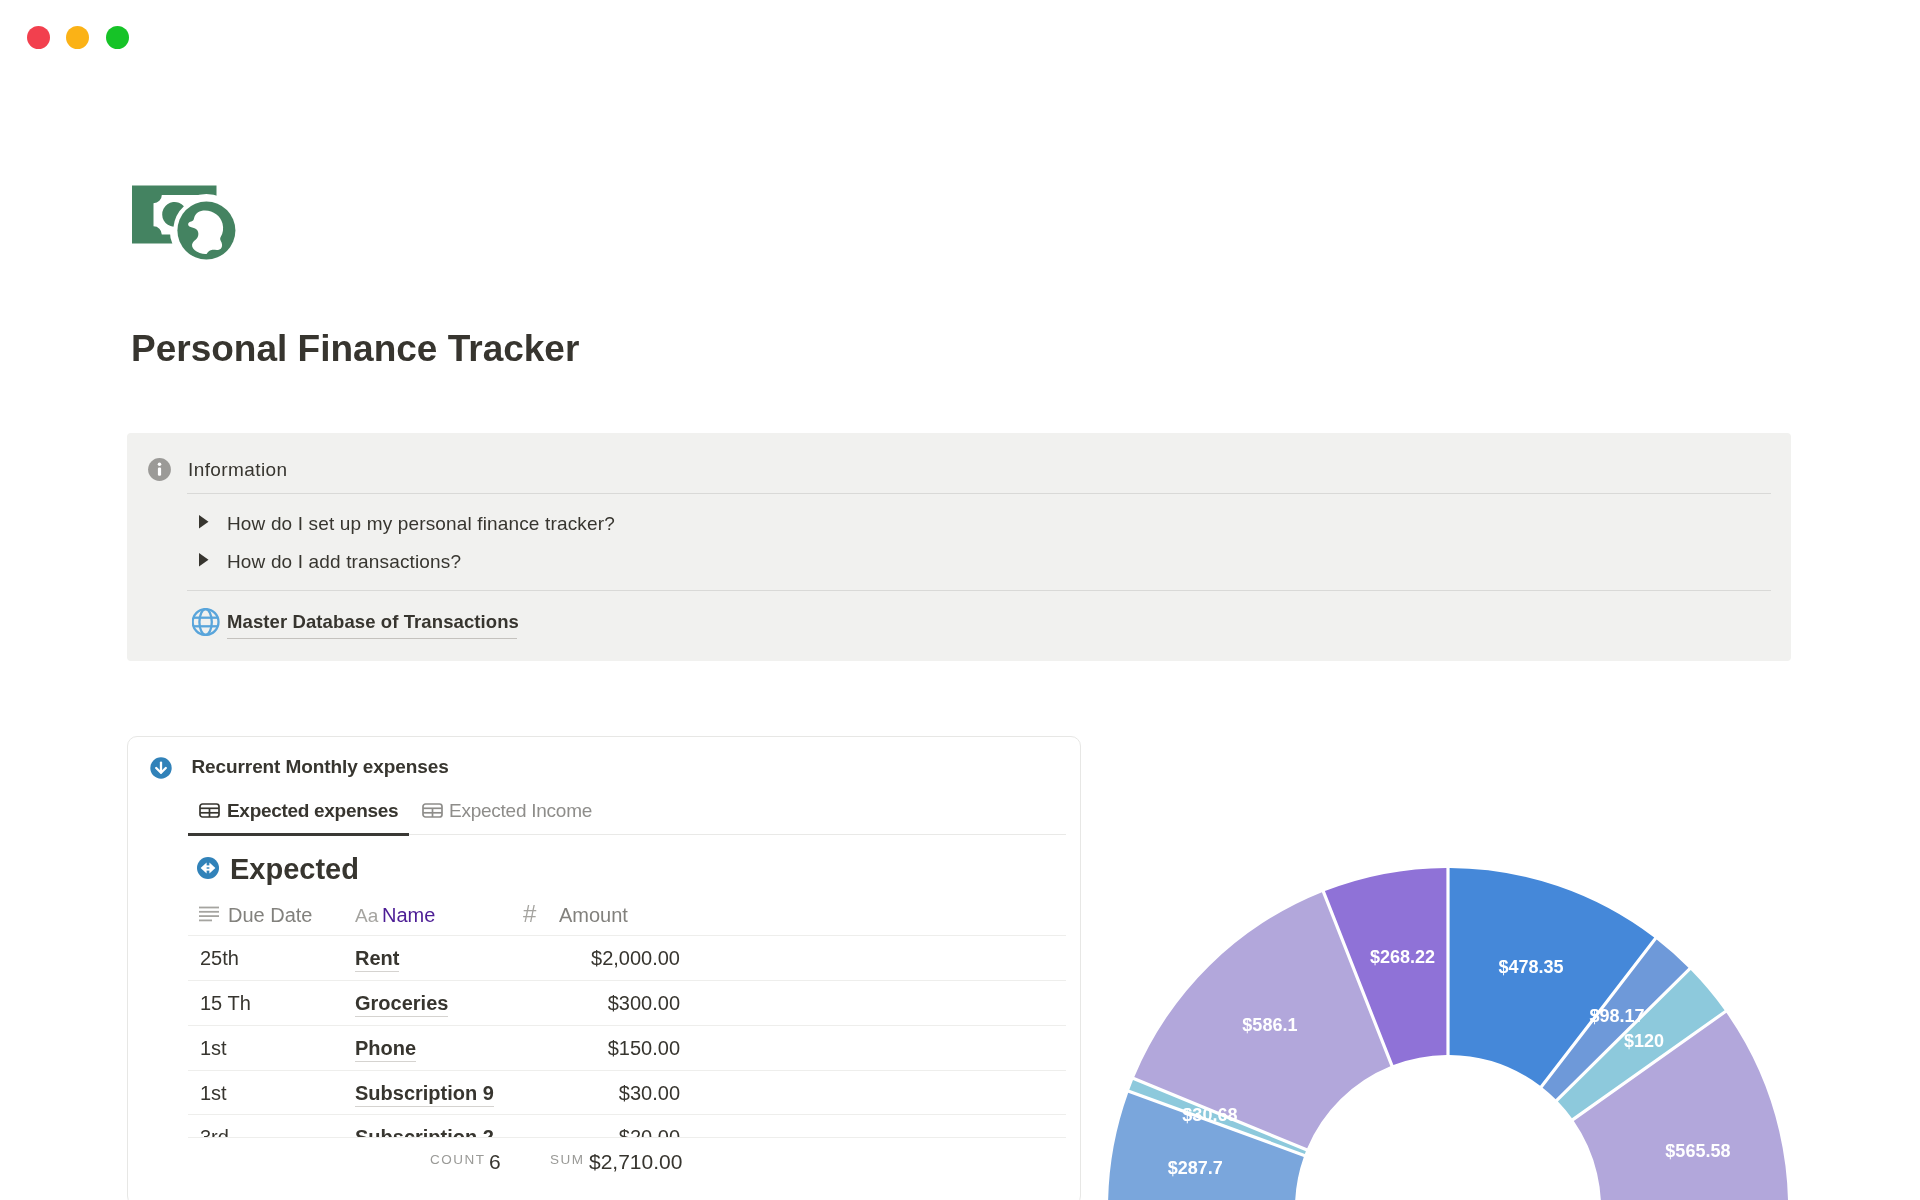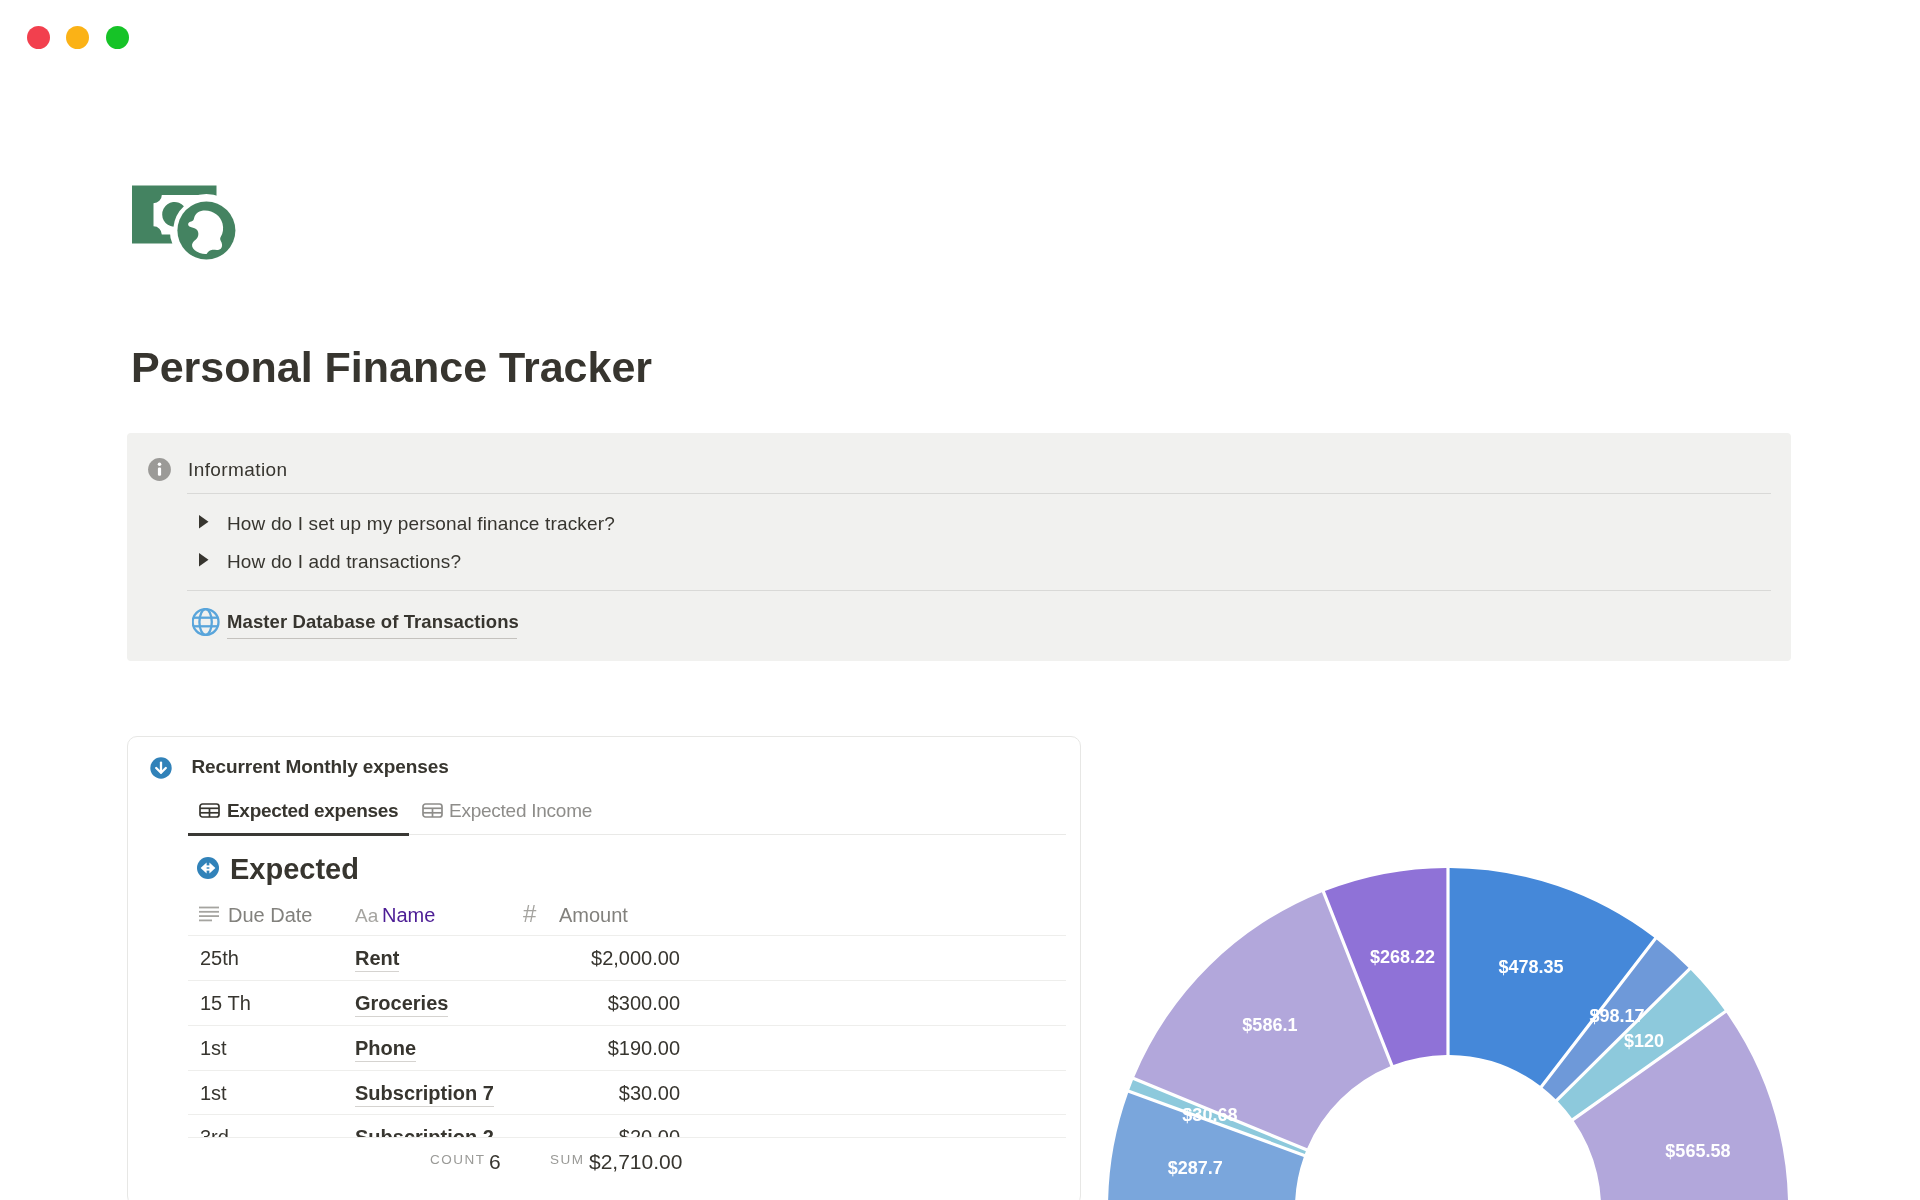--- a/index.html
+++ b/index.html
@@ -29,21 +29,21 @@
     C 81.5,25.5 88.5,31 90.5,38.5 C 91.8,43.5 91,48.5 88.8,51.8
     C 88,53.2 88,54.2 88.6,55.6 C 90.4,58.8 90.8,61.8 88.8,63.8
     C 86.3,66 82.3,64.4 79.6,65 C 77.3,65.5 75.6,67.2 74.6,69
     C 71.3,69.5 65.8,68 62.8,65.3 C 59.8,62.6 59.3,59.6 60.9,57.4
     C 62.3,55.6 64.5,54.6 65.6,52.3 C 66.6,50.1 66.6,48.1 65.8,46.3
     C 65.1,44.6 63.6,43.8 61.8,43.1 C 59.6,42.2 57.4,42 56.6,40.8
     C 55.8,39.6 56.1,38.1 57.3,37.3 C 58.6,36.5 60.1,36.5 61.1,35.6
     C 61.8,34.9 62,33.6 62.4,32.1 C 63.6,28.1 67.5,25.5 73,25.5 Z"></path>
 </svg>
 
-<div class="txt" style="left:131px; top:329.5px; font-size:43px; font-weight:bold;margin-top:16px;">Personal Finance Tracker</div>
+<div class="txt" style="left:131px; top:329.5px; font-size:37px; font-weight:bold;">Personal Finance Tracker</div>
 
 <div class="abs" style="left:127px; top:433px; width:1664px; height:228px; background:#F1F1EF; border-radius:4px;"></div>
 <svg class="abs" style="left:148px; top:458px;" width="23" height="23" viewBox="0 0 23 23">
   <circle cx="11.5" cy="11.5" r="11.4" fill="#9B9A97"></circle>
   <circle cx="11.5" cy="6.3" r="1.8" fill="#fff"></circle>
   <rect x="9.9" y="9.5" width="3.2" height="8.3" rx="1.2" fill="#fff"></rect>
 </svg>
 <div class="txt" style="left:188px; top:460px; font-size:19px; letter-spacing:0.4px;">Information</div>
 <div class="abs" style="left:187px; top:493px; width:1584px; height:1px; background:#D9D9D7;"></div>
 <svg class="abs" style="left:199px; top:515px;" width="9.5" height="14" viewBox="0 0 9.5 14">
@@ -121,25 +121,25 @@
 <div class="txt" style="left:590px; top:948px; font-size:20px; width:90px; text-align:right;">$2,000.00</div>
 
 <div class="abs" style="left:188px; top:980px; width:878px; height:1px; background:#EEEEEC;"></div>
 <div class="txt" style="left:200px; top:993px; font-size:20px;">15 Th</div>
 <div class="txt" style="left:355px; top:993px; font-size:20px; font-weight:bold; border-bottom:1.5px solid #D5D3D0; padding-bottom:3px;">Groceries</div>
 <div class="txt" style="left:590px; top:993px; font-size:20px; width:90px; text-align:right;">$300.00</div>
 
 <div class="abs" style="left:188px; top:1025px; width:878px; height:1px; background:#EEEEEC;"></div>
 <div class="txt" style="left:200px; top:1038px; font-size:20px;">1st</div>
 <div class="txt" style="left:355px; top:1038px; font-size:20px; font-weight:bold; border-bottom:1.5px solid #D5D3D0; padding-bottom:3px;">Phone</div>
-<div class="txt" style="left:590px; top:1038px; font-size:20px; width:90px; text-align:right;">$190.00</div>
+<div class="txt" style="left:590px; top:1038px; font-size:20px; width:90px; text-align:right;">$150.00</div>
 
 <div class="abs" style="left:188px; top:1070px; width:878px; height:1px; background:#EEEEEC;"></div>
 <div class="txt" style="left:200px; top:1083px; font-size:20px;">1st</div>
-<div class="txt" style="left:355px; top:1083px; font-size:20px; font-weight:bold; border-bottom:1.5px solid #D5D3D0; padding-bottom:3px;">Subscription 7</div>
+<div class="txt" style="left:355px; top:1083px; font-size:20px; font-weight:bold; border-bottom:1.5px solid #D5D3D0; padding-bottom:3px;">Subscription 9</div>
 <div class="txt" style="left:590px; top:1083px; font-size:20px; width:90px; text-align:right;">$30.00</div>
 
 <div class="abs" style="left:188px; top:1114px; width:878px; height:1px; background:#EEEEEC;"></div>
 <div class="abs" style="left:188px; top:1114px; width:878px; height:23px; overflow:hidden;">
   <div class="txt" style="left:12px; top:13px; font-size:20px;">3rd</div>
   <div class="txt" style="left:167px; top:13px; font-size:20px; font-weight:bold;">Subscription 2</div>
   <div class="txt" style="left:402px; top:13px; font-size:20px; width:90px; text-align:right;">$20.00</div>
 </div>
 <div class="abs" style="left:188px; top:1137px; width:878px; height:1px; background:#EEEEEC;"></div>
 

